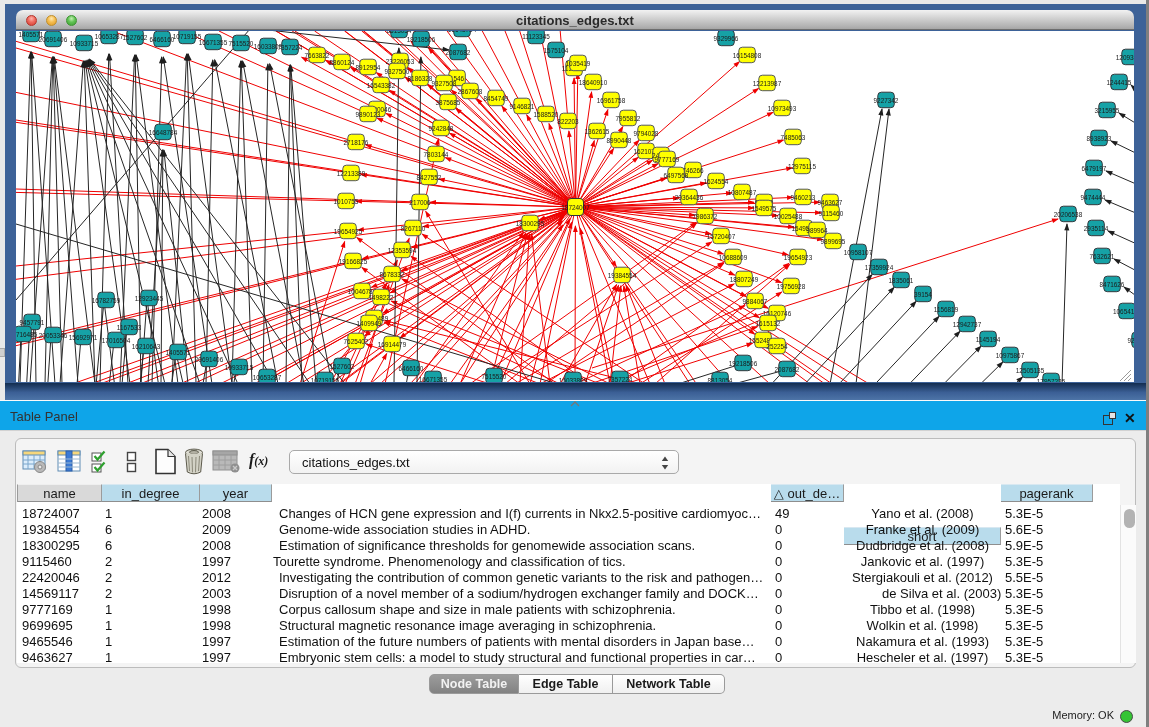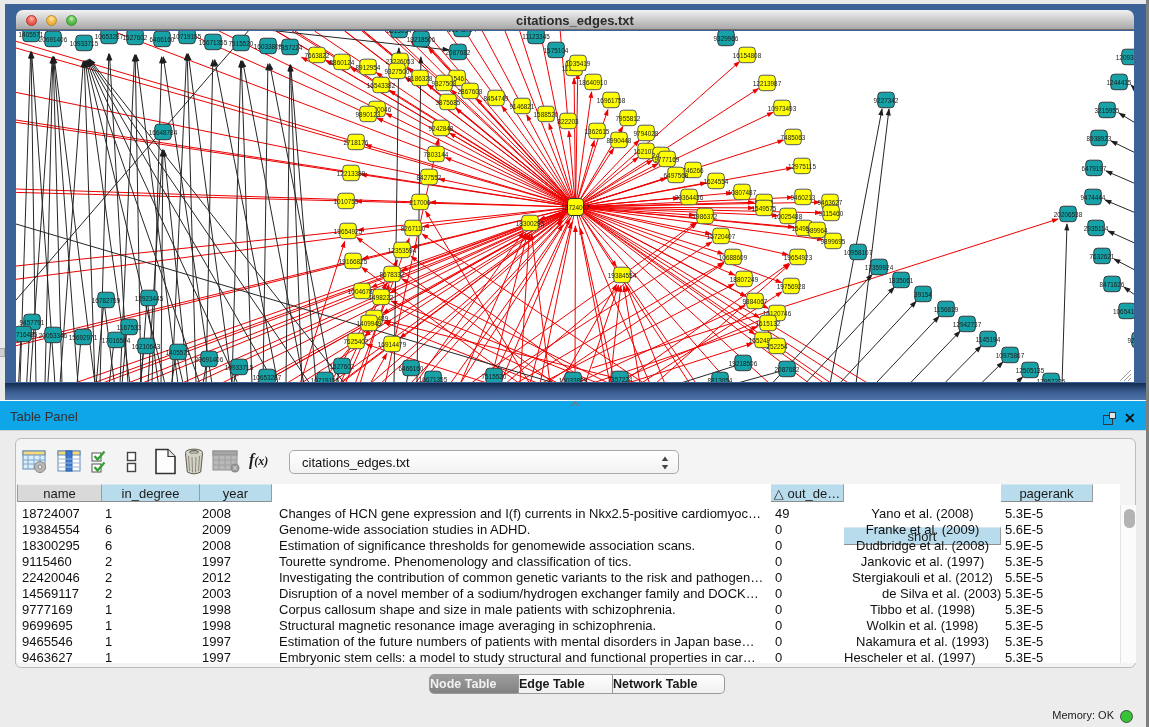--- a/index.html
+++ b/index.html
@@ -46,21 +46,21 @@
         font-size:13px; color:#1b1b1b; text-align:center; line-height:18px; }
   .row { position:absolute; left:0; width:1103px; height:16px; font-size:13px; color:#101010; }
   .row span { position:absolute; top:0; line-height:16px; white-space:nowrap; overflow:hidden; }
   
   #sbar { position:absolute; left:1104px; top:66px; width:16px; height:158px; background:#fbfbfb; border-left:1px solid #e3e3e3;}
   #sthumb { position:absolute; left:2.5px; top:4px; width:11px; height:19px; background:#b3b3b3; border-radius:6px; }
   
   .tabs { position:absolute; left:429px; top:274px; height:20px; }
   .tab { position:relative; float:left; height:20px; border:1px solid #9a9a9a; border-left:none;
          background:linear-gradient(#ffffff,#f0f0f0); font-size:12.5px; font-weight:bold;
-         color:#1a1a1a; line-height:19px; }
+         color:#1a1a1a; text-align:center; line-height:19px; }
   .tab.first { border-left:1px solid #9a9a9a; border-radius:5px 0 0 5px; }
   .tab.last { border-radius:0 5px 5px 0; }
   .tab.sel { background:linear-gradient(#9c9c9c,#828282); color:#f2f2f2; }
   
   #status { position:absolute; left:0; top:300px; width:1146px; height:27px; }
   #status .mem { position:absolute; right:32px; top:9px; font-size:11px; color:#222; }
   #memdot { position:absolute; left:1120px; top:9.5px; width:13px; height:13px; border-radius:50%;
         background:#35c435; border:1px solid #4a4a4a; }
   
   #float-ic { position:absolute; left:1103px; top:11px; width:13px; height:13px; }
@@ -1055,21 +1055,21 @@
           <span style="left:185px">2008</span>
           <span style="left:262px">Estimation of significance thresholds for genomewide association scans.</span>
           <span style="left:758px">0</span>
           <span style="left:827px;width:157px;text-align:center">Dudbridge et al. (2008)</span>
           <span style="left:988px">5.9E-5</span>
         </div>
     <div class="row" style="top:70px">
           <span style="left:5px">9115460</span>
           <span style="left:88px">2</span>
           <span style="left:185px">1997</span>
-          <span style="left:262px">Tourette syndrome. Phenomenology and classification of tics.</span>
+          <span style="left:256px">Tourette syndrome. Phenomenology and classification of tics.</span>
           <span style="left:758px">0</span>
           <span style="left:827px;width:157px;text-align:center">Jankovic et al. (1997)</span>
           <span style="left:988px">5.3E-5</span>
         </div>
     <div class="row" style="top:86px">
           <span style="left:5px">22420046</span>
           <span style="left:88px">2</span>
           <span style="left:185px">2012</span>
           <span style="left:262px">Investigating the contribution of common genetic variants to the risk and pathogen…</span>
           <span style="left:758px">0</span>
@@ -1111,21 +1111,21 @@
           <span style="left:758px">0</span>
           <span style="left:827px;width:157px;text-align:center">Nakamura et al. (1993)</span>
           <span style="left:988px">5.3E-5</span>
         </div>
     <div class="row" style="top:166px">
           <span style="left:5px">9463627</span>
           <span style="left:88px">1</span>
           <span style="left:185px">1997</span>
           <span style="left:262px">Embryonic stem cells: a model to study structural and functional properties in car…</span>
           <span style="left:758px">0</span>
-          <span style="left:827px;width:157px;text-align:left">Hescheler et al. (1997)</span>
+          <span style="left:827px;width:157px;text-align:center">Hescheler et al. (1997)</span>
           <span style="left:988px">5.3E-5</span>
         </div>
     </div>
     <div id="sbar">
         <div id="sthumb"></div>
       </div>
   </div>
   <div class="tabs">
     <div class="tab first sel" style="width:90px">Node Table</div>
     <div class="tab" style="width:94px">Edge Table</div>

